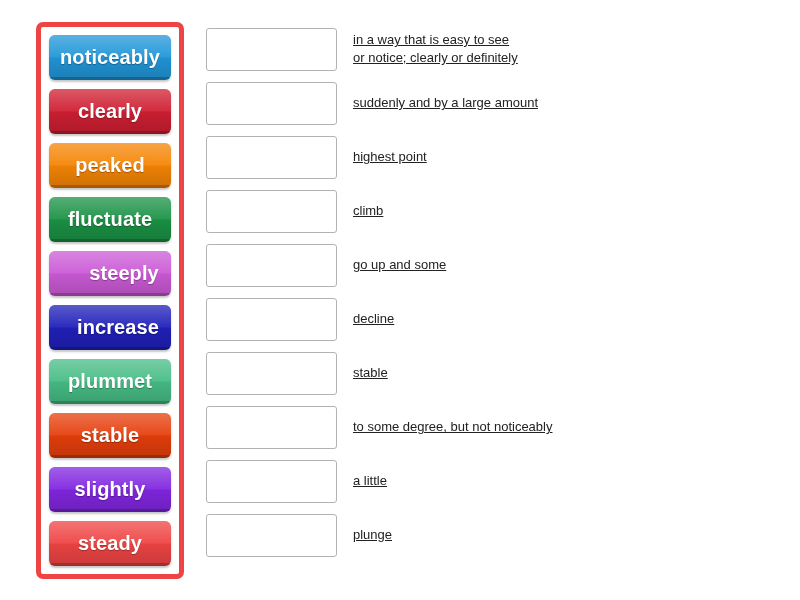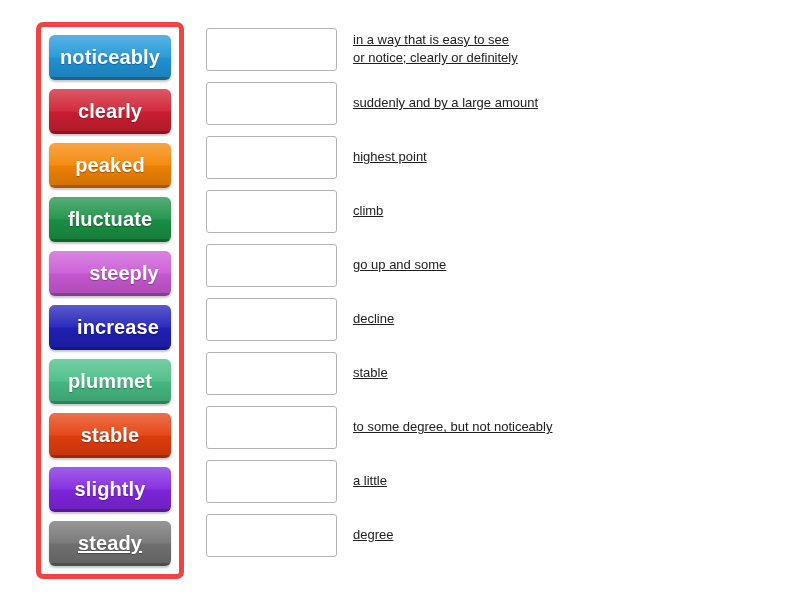--- a/index.html
+++ b/index.html
@@ -140,21 +140,21 @@
       </div>
       <div class="word-tile" style="background: rgb(71, 189, 133);">
         <span class="tile-label">plummet</span>
       </div>
       <div class="word-tile" style="background: rgb(229, 63, 12);">
         <span class="tile-label">stable</span>
       </div>
       <div class="word-tile" style="background: rgb(129, 38, 224);">
         <span class="tile-label">slightly</span>
       </div>
-      <div class="word-tile" style="background: #737373; text-decoration: underline;">
+      <div class="word-tile" style="background: #ef4444;">
         <span class="tile-label">steady</span>
       </div>
     </div>
 
   <div class="rows">
       <div class="answer-row">
         <div class="drop-zone"></div>
         <div class="definition">in a way that is easy to see
 or notice; clearly or definitely</div>
       </div>
@@ -185,17 +185,17 @@
       <div class="answer-row">
         <div class="drop-zone"></div>
         <div class="definition">to some degree, but not noticeably</div>
       </div>
       <div class="answer-row">
         <div class="drop-zone"></div>
         <div class="definition">a little</div>
       </div>
       <div class="answer-row">
         <div class="drop-zone"></div>
-        <div class="definition">degree</div>
+        <div class="definition">plunge</div>
       </div>
     </div>
 
 </div>
 
 </body></html>

